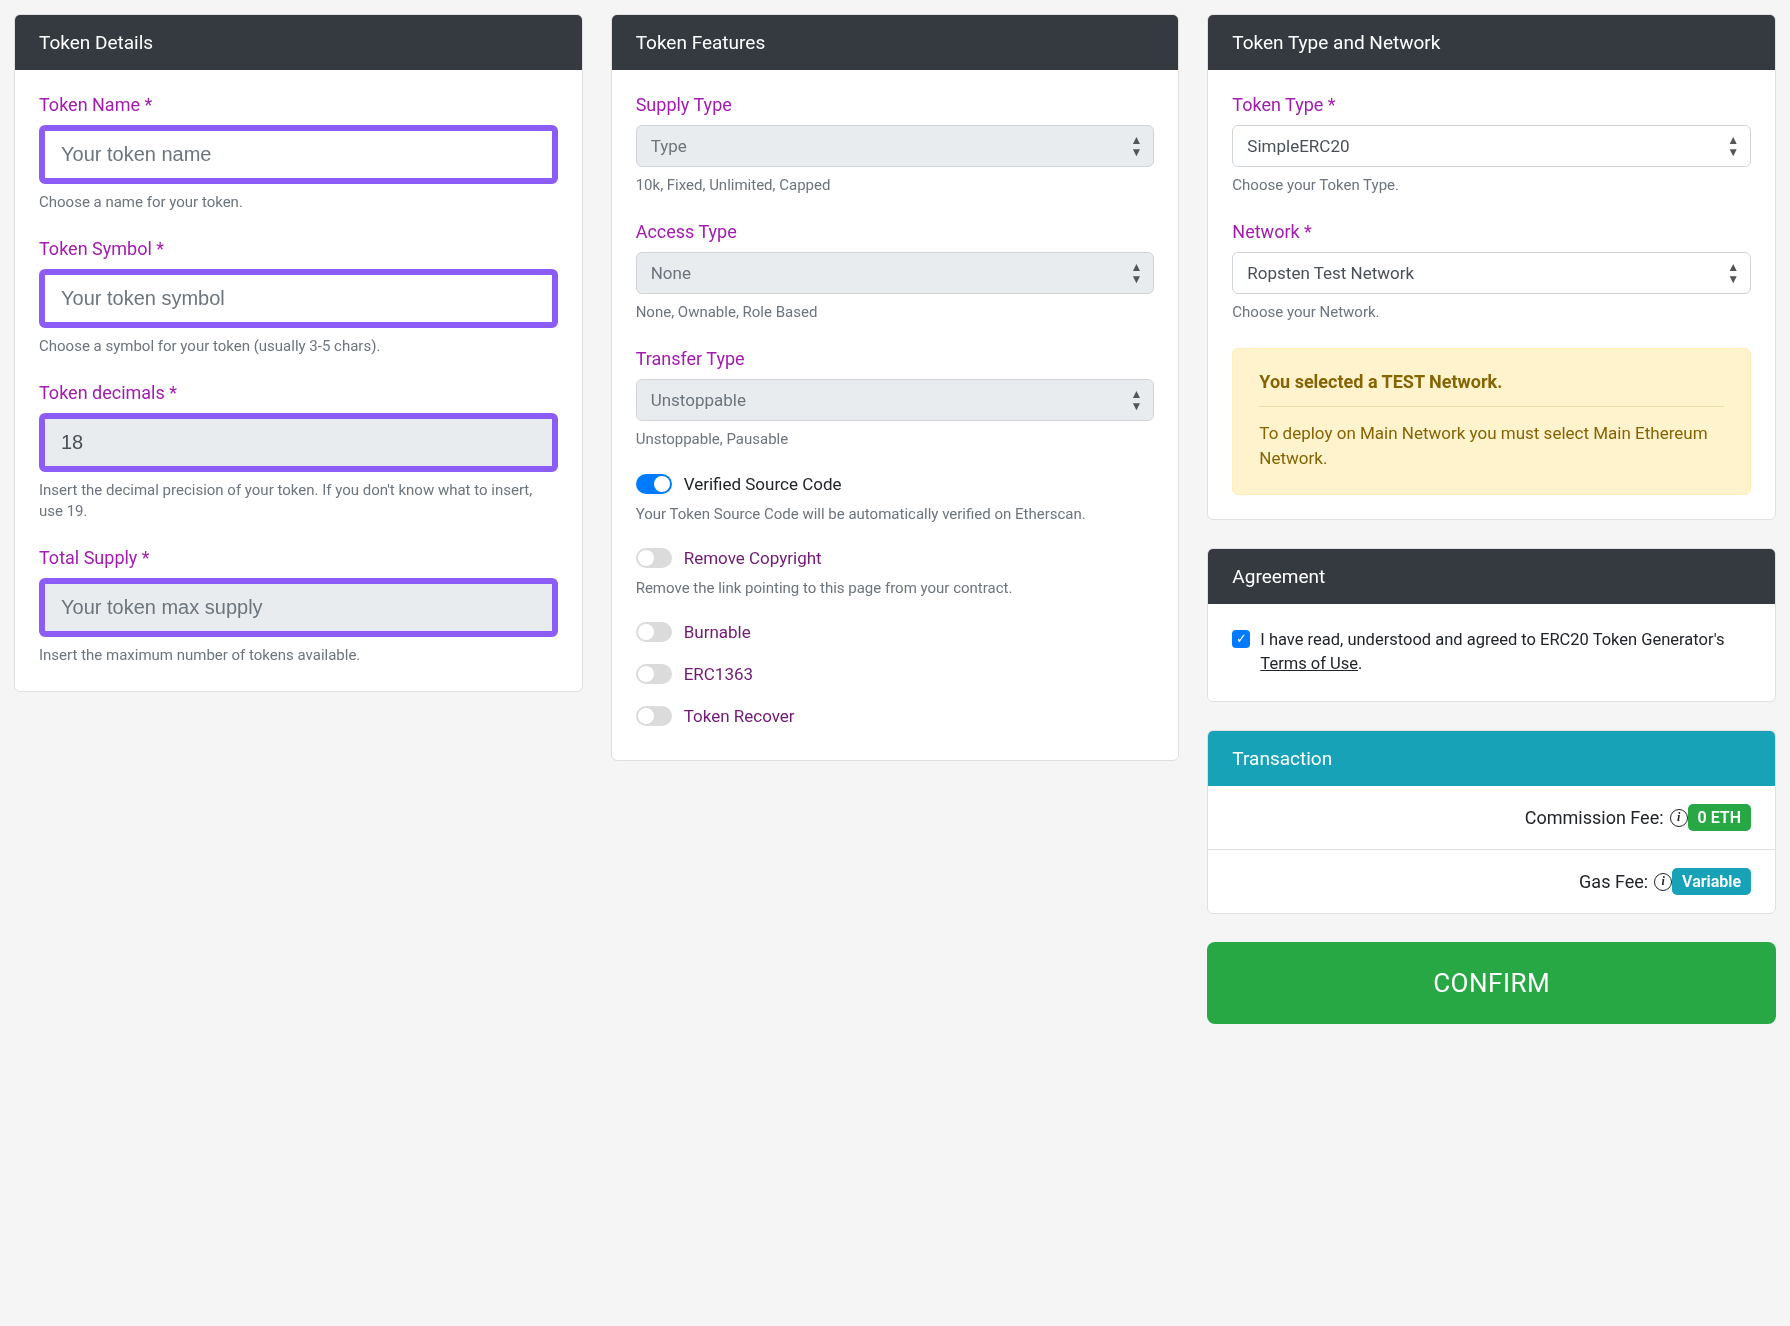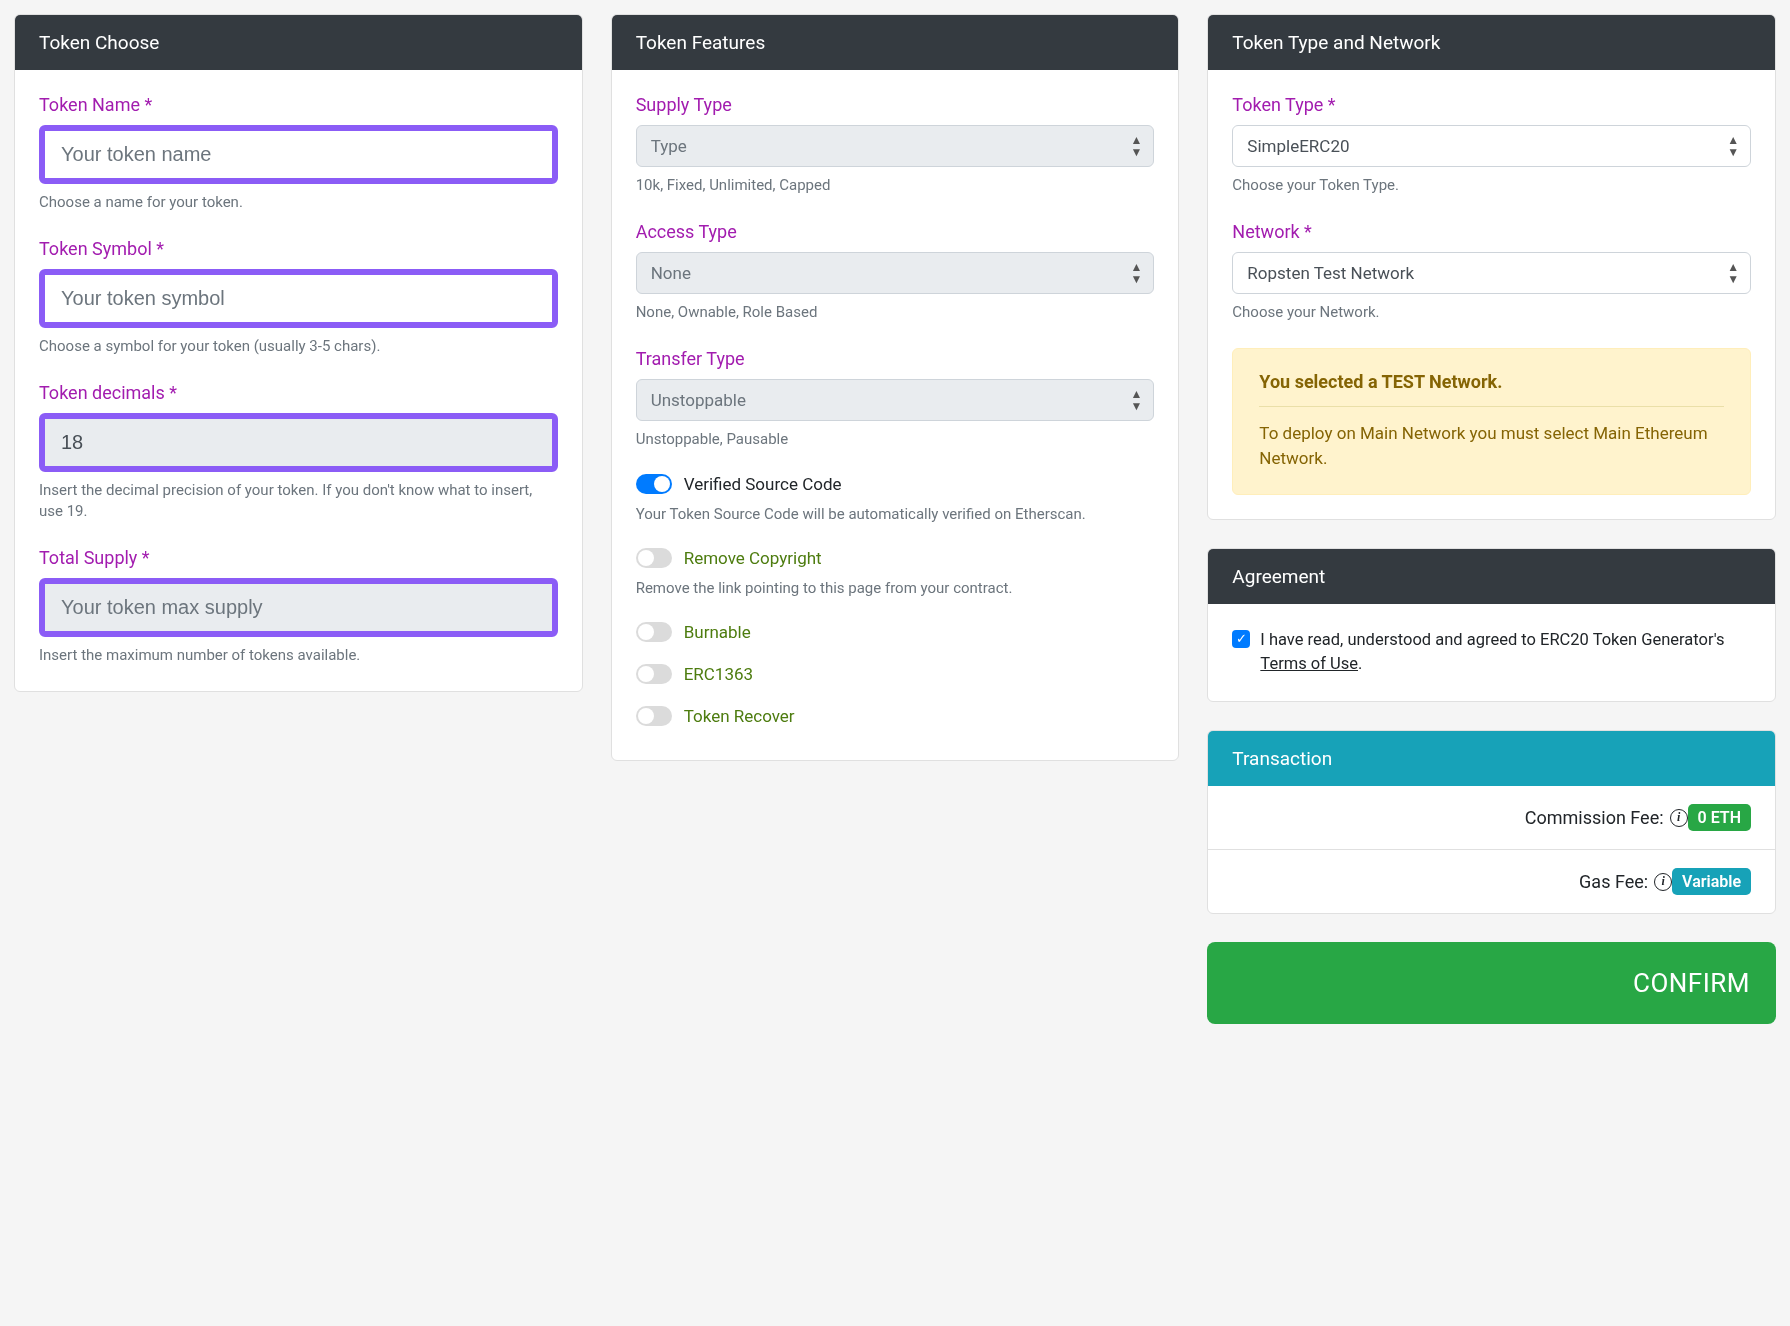--- a/index.html
+++ b/index.html
@@ -137,21 +137,21 @@
   }
   .toggle.off {
     background: #ccc;
     opacity: 0.7;
   }
   .toggle-label {
     font-size: 17px;
     color: #212529;
   }
   .toggle-label.muted {
-    color: #4d7c0f;
+    color: #701a75;
   }
   .toggle-group {
     margin-bottom: 22px;
   }
   .toggle-group .help-text {
     margin-top: 4px;
   }
   .alert-warning {
     background: #fff3cd;
     border: 1px solid #ffeeba;
@@ -234,37 +234,37 @@
     border-radius: 5px;
     font-size: 16px;
     font-weight: 600;
     color: #fff;
   }
   .badge-green { background: #28a745; }
   .badge-teal  { background: #17a2b8; }
   .confirm-btn {
     background: #28a745;
     color: #fff;
-    text-align: right;
+    text-align: center;
     padding: 26px;
     font-size: 26px;
     border-radius: 8px;
     cursor: pointer;
     letter-spacing: 0.5px;
   }
   .tx-body { padding: 0; }
 </style>
 </head>
 <body>
 
 <div class="container">
 
   <div class="column">
     <div class="card">
-      <div class="card-header">Token Choose</div>
+      <div class="card-header">Token Details</div>
       <div class="card-body">
 
         <div class="form-group">
           <label class="form-label">Token Name *</label>
           <input class="form-control" placeholder="Your token name" style="">
           <div class="help-text">Choose a name for your token.</div>
         </div>
 
         <div class="form-group">
           <label class="form-label">Token Symbol *</label>

